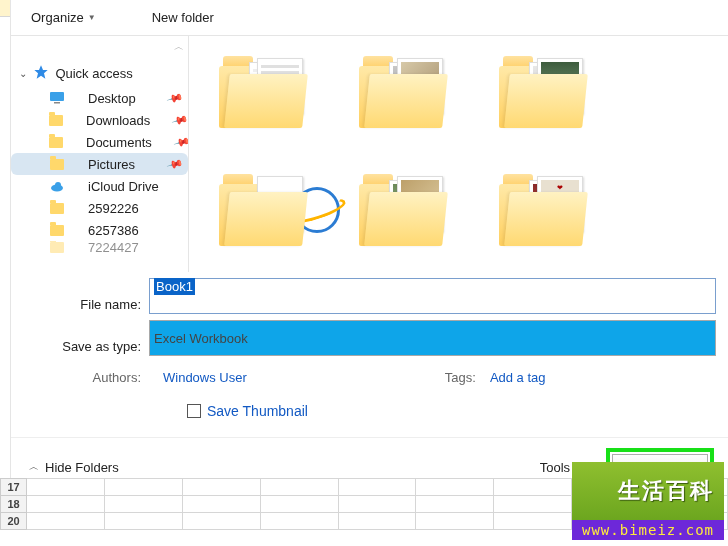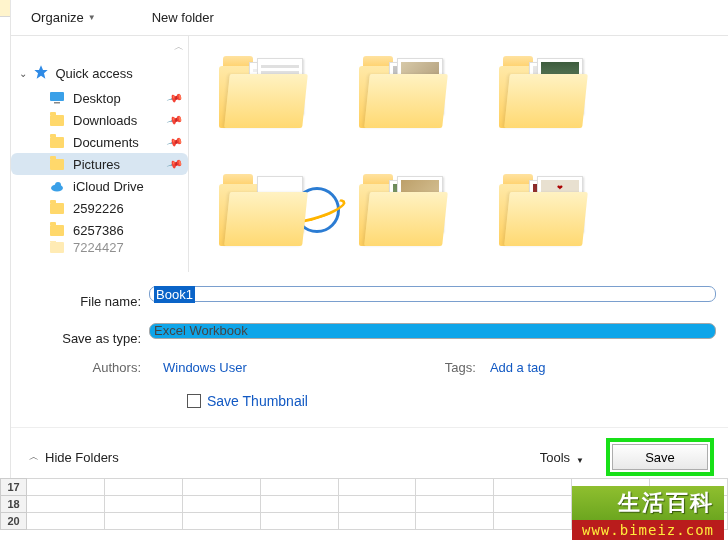--- a/index.html
+++ b/index.html
@@ -12,21 +12,21 @@
   .toolbar-btn .caret { font-size: 8px; color: #666; }
   .toolbar-sep { width: 40px; }
   
   .body-row { display: flex; height: 236px; }
   
   .nav-pane { width: 178px; border-right: 1px solid #e5e5e5; overflow: hidden; position: relative; padding-top: 24px; }
   .nav-scroll-up { position: absolute; top: 4px; right: 4px; font-size: 10px; color: #999; }
   .nav-group-header { display: flex; align-items: center; gap: 6px; padding: 4px 8px; font-size: 13px; color: #222; }
   .nav-group-header .chev { font-size: 10px; color: #555; }
   .star-icon svg { width: 16px; height: 16px; }
-  .nav-item { display: flex; align-items: center; gap: 8px; padding: 3px 6px 3px 38px; font-size: 13px; color: #222; cursor: pointer; height: 22px; }
+  .nav-item { display: flex; align-items: center; gap: 23px; padding: 3px 6px 3px 38px; font-size: 13px; color: #222; cursor: pointer; height: 22px; }
   .nav-item.selected { background: #d8e6f2; border-radius: 6px; }
   .nav-item .pin { margin-left: auto; color: #888; font-size: 11px; transform: rotate(30deg); }
   .nav-item .ficon { width: 16px; height: 16px; display: flex; align-items: center; justify-content: center; }
   
   .folder-mini { width: 14px; height: 11px; background: #ffd86b; border-radius: 1px; position: relative; }
   .folder-mini::before { content: ""; position: absolute; top: -3px; left: 0; width: 6px; height: 3px; background: #ffd86b; border-radius: 1px 1px 0 0; }
   
   .content-pane { flex: 1; display: flex; flex-wrap: wrap; gap: 40px 50px; padding: 20px 30px; overflow: hidden; }
   .thumb { width: 90px; height: 78px; position: relative; }
   .folder-lg { width: 90px; height: 72px; position: relative; }
@@ -38,21 +38,21 @@
   .s2 { left: 38px; top: 2px; width: 46px; height: 56px; }
   
   .photo-fill { position: absolute; inset: 3px; }
   
   .ie-icon { width: 46px; height: 46px; border: 3px solid #2b7cd3; border-radius: 50%; position: absolute; left: 36px; top: 10px; }
   .ie-ring { position: absolute; width: 60px; height: 16px; border: 3px solid #ffb400; border-radius: 50%; left: -10px; top: 13px; transform: rotate(-18deg); border-top-color: transparent; }
   
   .fields { padding: 6px 12px 4px 40px; font-size: 13px; }
   .field-row { display: flex; align-items: center; margin-bottom: 6px; }
   .field-label { width: 98px; text-align: right; padding-right: 8px; color: #222; margin-top: 16px; }
-  .field-input { flex: 1; height: 16px; border-radius: 7px; }
+  .field-input { flex: 1; height: 36px; }
   .fname-input { border: 1px solid #7a9fce; padding: 0 4px; font-size: 13px; }
   .fname-input .sel { background: #0a64c8; color: #fff; padding: 1px 2px; }
   .type-select { background: #0ea5e9; border: 1px solid #a8a8a8; color: #444; padding: 2px 4px; display: flex; align-items: center; }
   
   .meta-row { display: flex; align-items: center; padding: 4px 0 10px 40px; font-size: 13px; gap: 14px; }
   .meta-label { width: 98px; text-align: right; padding-right: 8px; color: #666; }
   .meta-link { color: #1259c3; cursor: pointer; }
   .meta-gap { width: 170px; }
   
   .thumb-check-row { padding: 8px 0 18px 176px; font-size: 14px; display: flex; align-items: center; gap: 6px; }
@@ -68,22 +68,22 @@
   .save-btn { width: 96px; height: 26px; background: linear-gradient(#fefefe,#e9e9e9); border: 1px solid #adadad; font-size: 13px; display: flex; align-items: center; justify-content: center; cursor: pointer; }
   
   .sheet-bg { position: absolute; left: 0; right: 0; top: 478px; bottom: 0; background: #fff; }
   .sheet-bg table { border-collapse: collapse; width: 100%; }
   .sheet-bg td { border: 1px solid #d6d6d6; height: 17px; font-size: 11px; color: #444; font-weight: bold; }
   .sheet-bg td.rowhdr { width: 26px; text-align: center; background: #f3f3f3; border-color: #ccc; }
   .left-strip { position: absolute; left: 0; top: 0; width: 10px; height: 478px; background: #fff; }
   .left-strip .cell { height: 17px; border-bottom: 1px solid #d6d6d6; background: #fff4cc; }
   
   .watermark { position: absolute; right: 4px; bottom: 6px; text-align: right; }
-  .wm-top { background: linear-gradient(#8fbf2f,#6ca61f); color: #fff; font-weight: bold; font-size: 22px; padding: 2px 10px; letter-spacing: 2px; text-shadow: 1px 1px 1px #3a5a10; }
-  .wm-bot { background: #b91c1c; color: #ffeb3b; font-size: 14px; padding: 2px 10px; letter-spacing: 1px; font-family: monospace; }
+  .wm-top { background: linear-gradient(#8fbf2f,#6ca61f); color: #fff; font-weight: bold; font-size: 22px; padding: 14px 10px; letter-spacing: 2px; text-shadow: 1px 1px 1px #3a5a10; }
+  .wm-bot { background: #6d28d9; color: #ffeb3b; font-size: 14px; padding: 2px 10px; letter-spacing: 1px; font-family: monospace; }
 </style>
 </head>
 <body>
 
 <div class="left-strip">
   <div class="cell"></div>
 </div>
 
 <div class="dialog">
 

